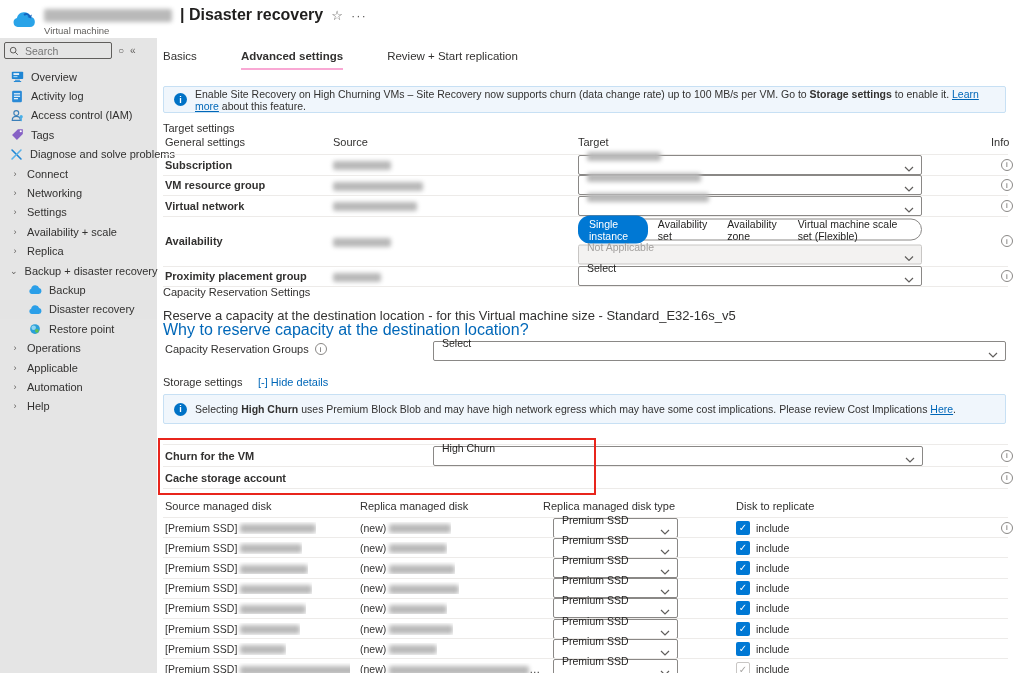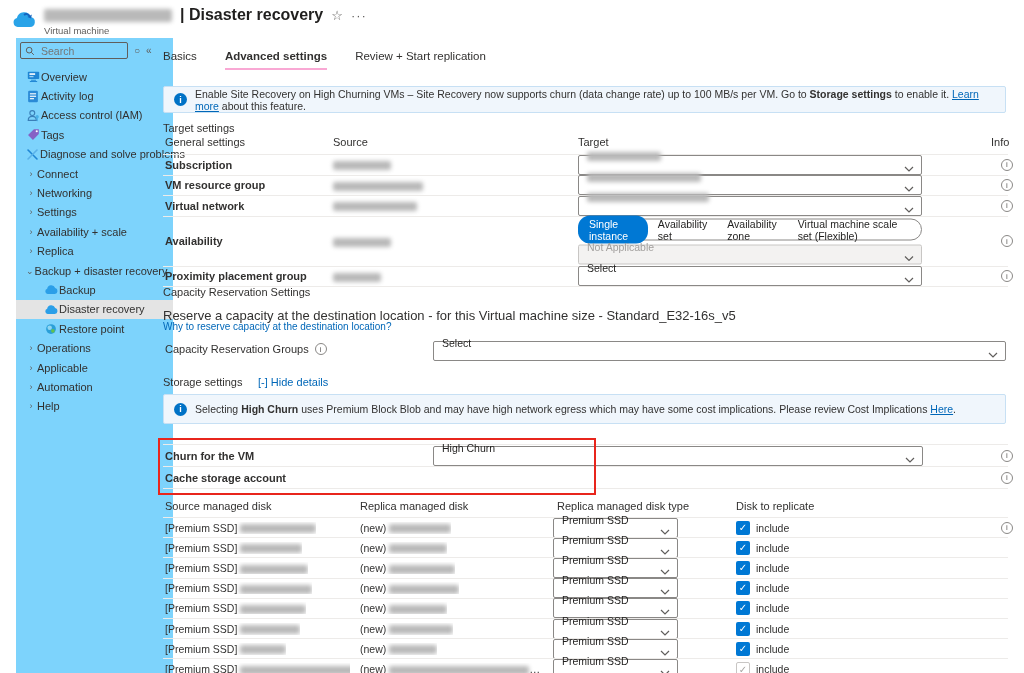--- a/index.html
+++ b/index.html
@@ -6,36 +6,36 @@
   body{width:1024px;height:673px;font-family:"Liberation Sans",sans-serif;font-size:11px;color:#323130;background:#fff;overflow:hidden;position:relative;}
   .blur{display:inline-block;height:9px;border-radius:2px;background:#b9b9b9;filter:blur(2px);vertical-align:middle;}
   
   #pageheader{position:absolute;left:10px;top:6px;display:flex;align-items:flex-start;gap:8px;}
   #pageheader .titleline{display:flex;align-items:center;gap:8px;}
   .pagetitle{font-size:16px;font-weight:bold;color:#201f1e;white-space:nowrap;}
   .subtitle{font-size:9.5px;color:#605e5c;margin-top:1px;}
   .star{color:#605e5c;font-size:13px;cursor:pointer;}
   .ellipsis{color:#605e5c;font-size:13px;letter-spacing:1px;cursor:pointer;}
   
-  #sidebar{position:absolute;left:16px;top:38px;width:157px;height:635px;background:#7dd3fc;}
+  #sidebar{position:absolute;left:0;top:38px;width:157px;height:635px;background:#e5e5e5;}
   #searchrow{display:flex;align-items:center;gap:6px;padding:4px 4px 6px 4px;}
   #searchbox{flex:0 0 auto;width:108px;height:17px;border:1px solid #605e5c;border-radius:2px;display:flex;align-items:center;padding:0 4px;gap:4px;box-sizing:border-box;}
   #searchbox input{border:0;outline:none;width:80px;font-size:10.5px;font-family:"Liberation Sans",sans-serif;color:#323130;background:transparent;}
   .sideicon{color:#605e5c;font-size:10px;cursor:pointer;}
   #nav{list-style:none;margin:2px 0 0 0;padding:0;}
-  .nav-item{display:flex;align-items:center;height:19.4px;padding:0 6px 0 10px;gap:1px;cursor:pointer;white-space:nowrap;}
+  .nav-item{display:flex;align-items:center;height:19.4px;padding:0 6px 0 10px;gap:7px;cursor:pointer;white-space:nowrap;}
   .nav-item.selected{background:#e4e4e4;}
   .nav-item.indent{padding-left:28px;}
   .nav-item .chev{color:#605e5c;font-size:9px;width:10px;display:inline-block;text-align:center;}
   .nav-item .nicon{width:14px;height:14px;display:inline-flex;align-items:center;justify-content:center;}
   .nav-label{font-size:11px;color:#323130;}
   
   #content{position:absolute;left:163px;top:38px;width:845px;height:635px;}
   
-  #tabs{position:absolute;left:0;top:12px;display:flex;gap:28px;}
+  #tabs{position:absolute;left:0;top:12px;display:flex;gap:44px;}
   .tab{padding-bottom:6px;color:#323130;cursor:pointer;font-size:11.5px;}
   .tab.active{font-weight:bold;border-bottom:2px solid #f9a8d4;}
   
   .banner{position:absolute;left:0;width:843px;background:#f0f6fc;border:1px solid #c7e0f4;border-radius:2px;display:flex;align-items:center;gap:8px;padding:0 10px;box-sizing:border-box;font-size:10.5px;color:#323130;}
   .banner-i{flex:0 0 auto;width:13px;height:13px;border-radius:50%;background:#0072c6;color:#fff;font-size:9px;font-weight:bold;display:flex;align-items:center;justify-content:center;}
   .banner a{color:#0067b8;text-decoration:underline;cursor:pointer;}
   .b{font-weight:bold;}
   
   .sec-label{position:absolute;font-size:11px;color:#323130;}
   .thead{font-size:11px;color:#323130;}
@@ -331,21 +331,21 @@
           <span class="col-info">
             <span class="infoicon">i</span>
           </span>
         </div>
         <div class="row" style="height: 0px;"></div>
       </div>
   </div>
 
   <div class="sec-label" style="top:248px;">Capacity Reservation Settings</div>
   <div class="cap-desc" style="top:270px;">Reserve a capacity at the destination location - for this Virtual machine size - Standard_E32-16s_v5</div>
-  <a class="link" style="position:absolute;top:283px;font-size:10px;">Why to reserve capacity at the destination location?</a>
+  <a class="link" style="position:absolute;top:283px;font-size:16px;">Why to reserve capacity at the destination location?</a>
   <div style="position:absolute;top:305px;left:2px;display:flex;align-items:center;gap:6px;">
     <span>Capacity Reservation Groups</span>
     <span class="infoicon">i</span>
   </div>
   <div class="dd" style="position:absolute;top:303px;left:270px;width:573px;">
     <span>Select</span>
     <span class="chevd"><svg width="10" height="6" viewBox="0 0 10 6">
           <path d="M1 1 L5 5 L9 1" stroke="#605e5c" fill="none" stroke-width="1.2"></path>
         </svg></span>
   </div>
@@ -379,21 +379,21 @@
           <span class="infoicon">i</span>
         </span>
     </div>
   </div>
   <div id="redbox"></div>
 
   <div id="disk-table">
     <div id="disk-head" class="thead">
       <span style="position:absolute;left:2px;">Source managed disk</span>
       <span style="position:absolute;left:197px;">Replica managed disk</span>
-      <span style="position:absolute;left:394px;">Replica managed disk type</span>
+      <span style="position:absolute;left:380px;">Replica managed disk type</span>
       <span style="position:absolute;left:573px;">Disk to replicate</span>
     </div>
     <div id="disk-body">
         <div class="row" style="height: 19.2px;">
           <span class="dk-source"><span style="font-size: 10.5px;">[Premium SSD] </span><span class="blur" style="width: 76px;"></span></span>
           <span class="dk-replica"><span style="font-size: 10.5px;">(new) </span><span class="blur" style="width: 62px;"></span></span>
           <div class="dk-type">
             <div class="dd">
               <span>Premium SSD</span>
               <span class="chevd"><svg width="10" height="6" viewBox="0 0 10 6">

